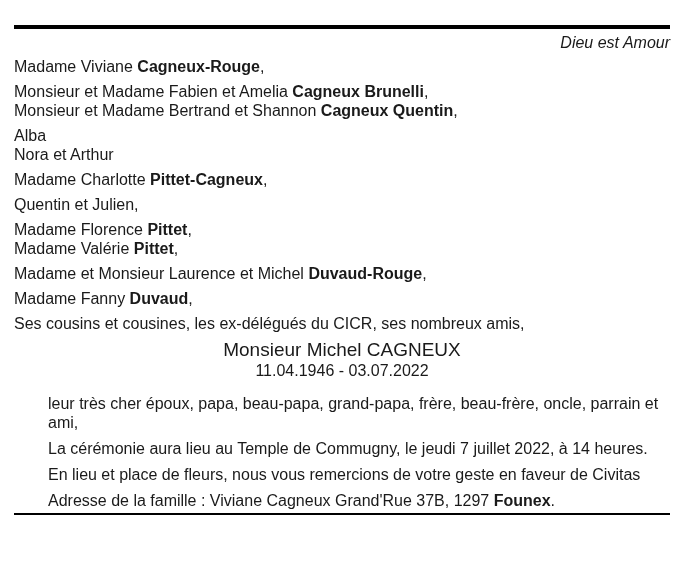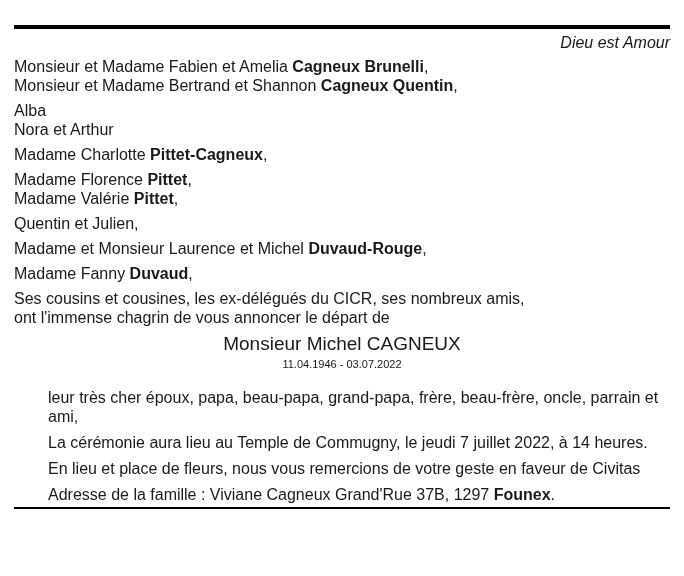--- a/index.html
+++ b/index.html
@@ -43,41 +43,42 @@
   .deceased {
     text-align: center;
     margin: 6px 0 14px 0;
   }
   .deceased-name {
     font-size: 19px;
     font-weight: normal;
     line-height: 22px;
   }
   .deceased-dates {
-    font-size: 11px;
+    font-size: 16px;
     line-height: 19px;
   }
   .closing .para { margin-bottom: 7px; margin-left: 34px; }
   .closing .para:last-child { margin-bottom: 0; }
 </style>
 </head>
 <body>
 
 <div class="page">
   <div class="rule rule-top"></div>
   <div class="motto">Dieu est Amour</div>
   <div class="family-list">
+      <p class="para"><span>Madame Viviane </span><b>Cagneux-Rouge</b><span>,</span></p>
       <p class="para"><span>Monsieur et Madame Fabien et Amelia </span><b>Cagneux Brunelli</b><span>,</span><br><span>Monsieur et Madame Bertrand et Shannon </span><b>Cagneux Quentin</b><span>,</span></p>
       <p class="para"><span>Alba</span><br><span>Nora et Arthur</span></p>
       <p class="para"><span>Madame Charlotte </span><b>Pittet-Cagneux</b><span>,</span></p>
+      <p class="para"><span>Quentin et Julien,</span></p>
       <p class="para"><span>Madame Florence </span><b>Pittet</b><span>,</span><br><span>Madame Valérie </span><b>Pittet</b><span>,</span></p>
-      <p class="para"><span>Quentin et Julien,</span></p>
       <p class="para"><span>Madame et Monsieur Laurence et Michel </span><b>Duvaud-Rouge</b><span>,</span></p>
       <p class="para"><span>Madame Fanny </span><b>Duvaud</b><span>,</span></p>
-      <p class="para"><span>Ses cousins et cousines, les ex-délégués du CICR, ses nombreux amis,</span><br><span>ont l'immense chagrin de vous annoncer le départ de</span></p>
+      <p class="para"><span>Ses cousins et cousines, les ex-délégués du CICR, ses nombreux amis,</span><br></p>
     </div>
   <div class="deceased">
     <div class="deceased-name">Monsieur Michel CAGNEUX</div>
     <div class="deceased-dates">11.04.1946 - 03.07.2022</div>
   </div>
   <div class="closing">
       <p class="para"><span>leur très cher époux, papa, beau-papa, grand-papa, frère, beau-frère, oncle, parrain et ami,</span><br></p>
       <p class="para"><span>La cérémonie aura lieu au Temple de Commugny, le jeudi 7 juillet 2022, à 14 heures.</span></p>
       <p class="para"><span>En lieu et place de fleurs, nous vous remercions de votre geste en faveur de Civitas</span><br></p>
       <p class="para"><span>Adresse de la famille : Viviane Cagneux Grand'Rue 37B, 1297 </span><b>Founex</b><span>.</span></p>

